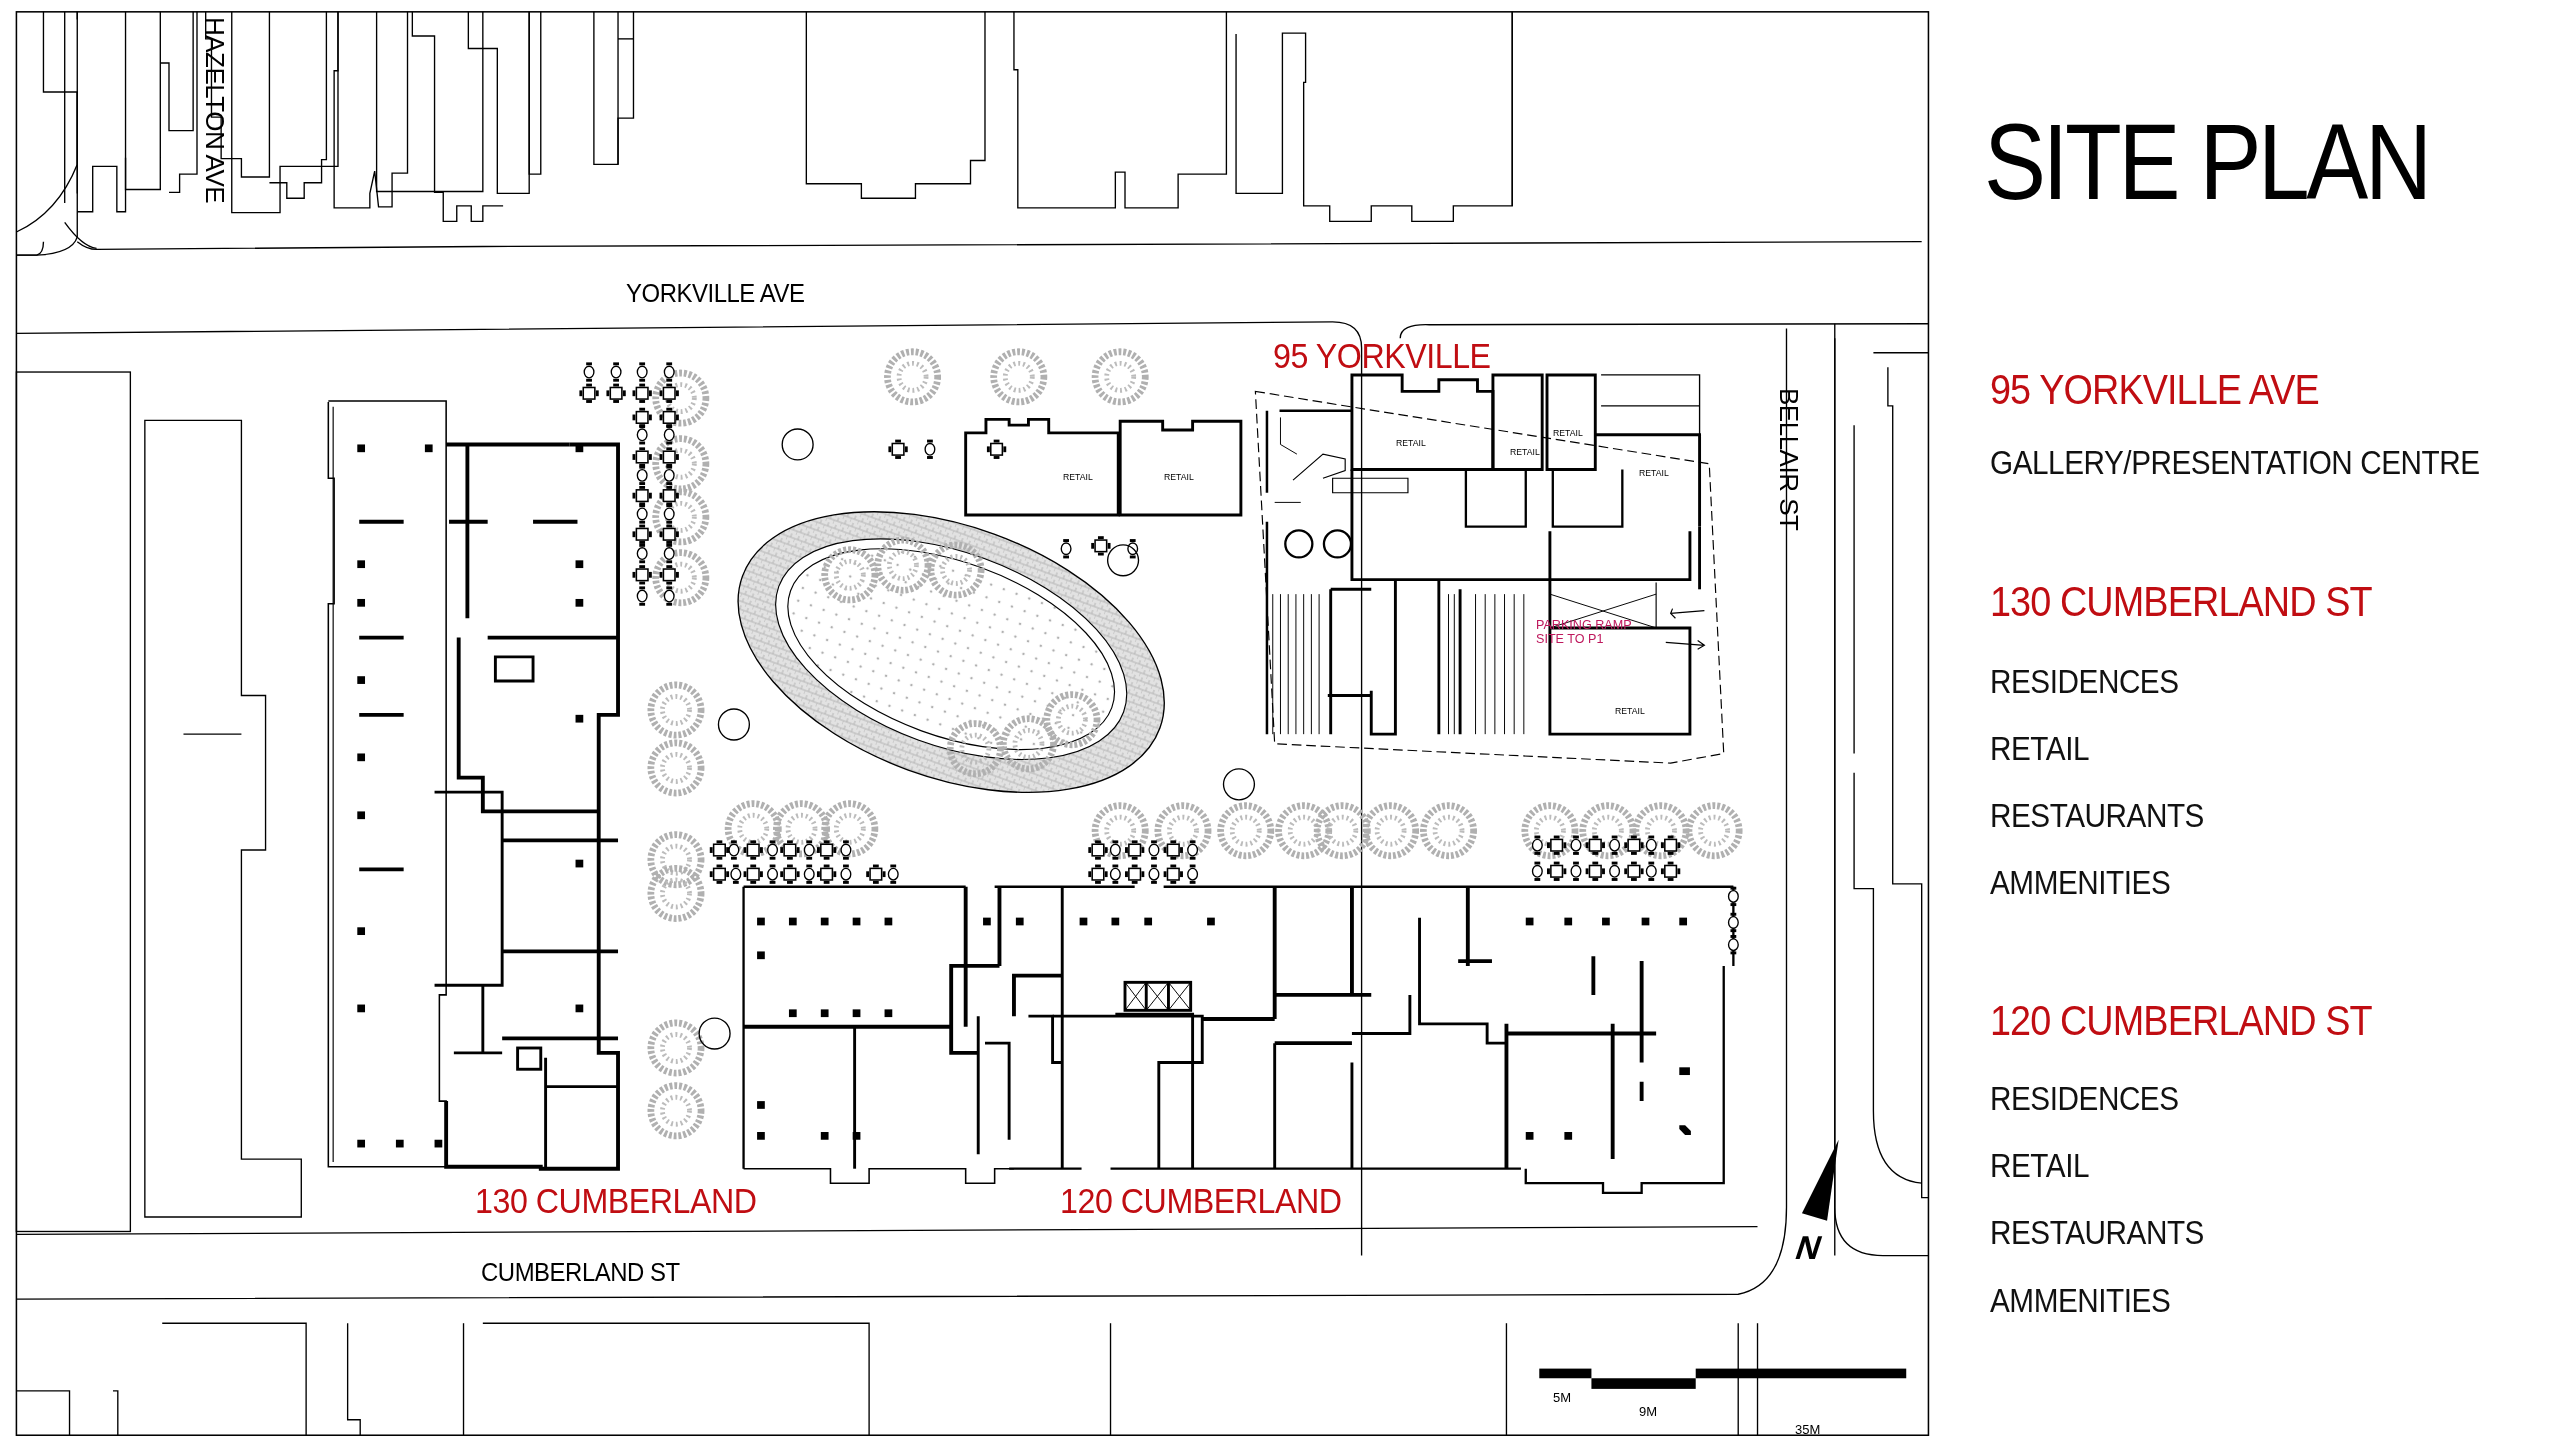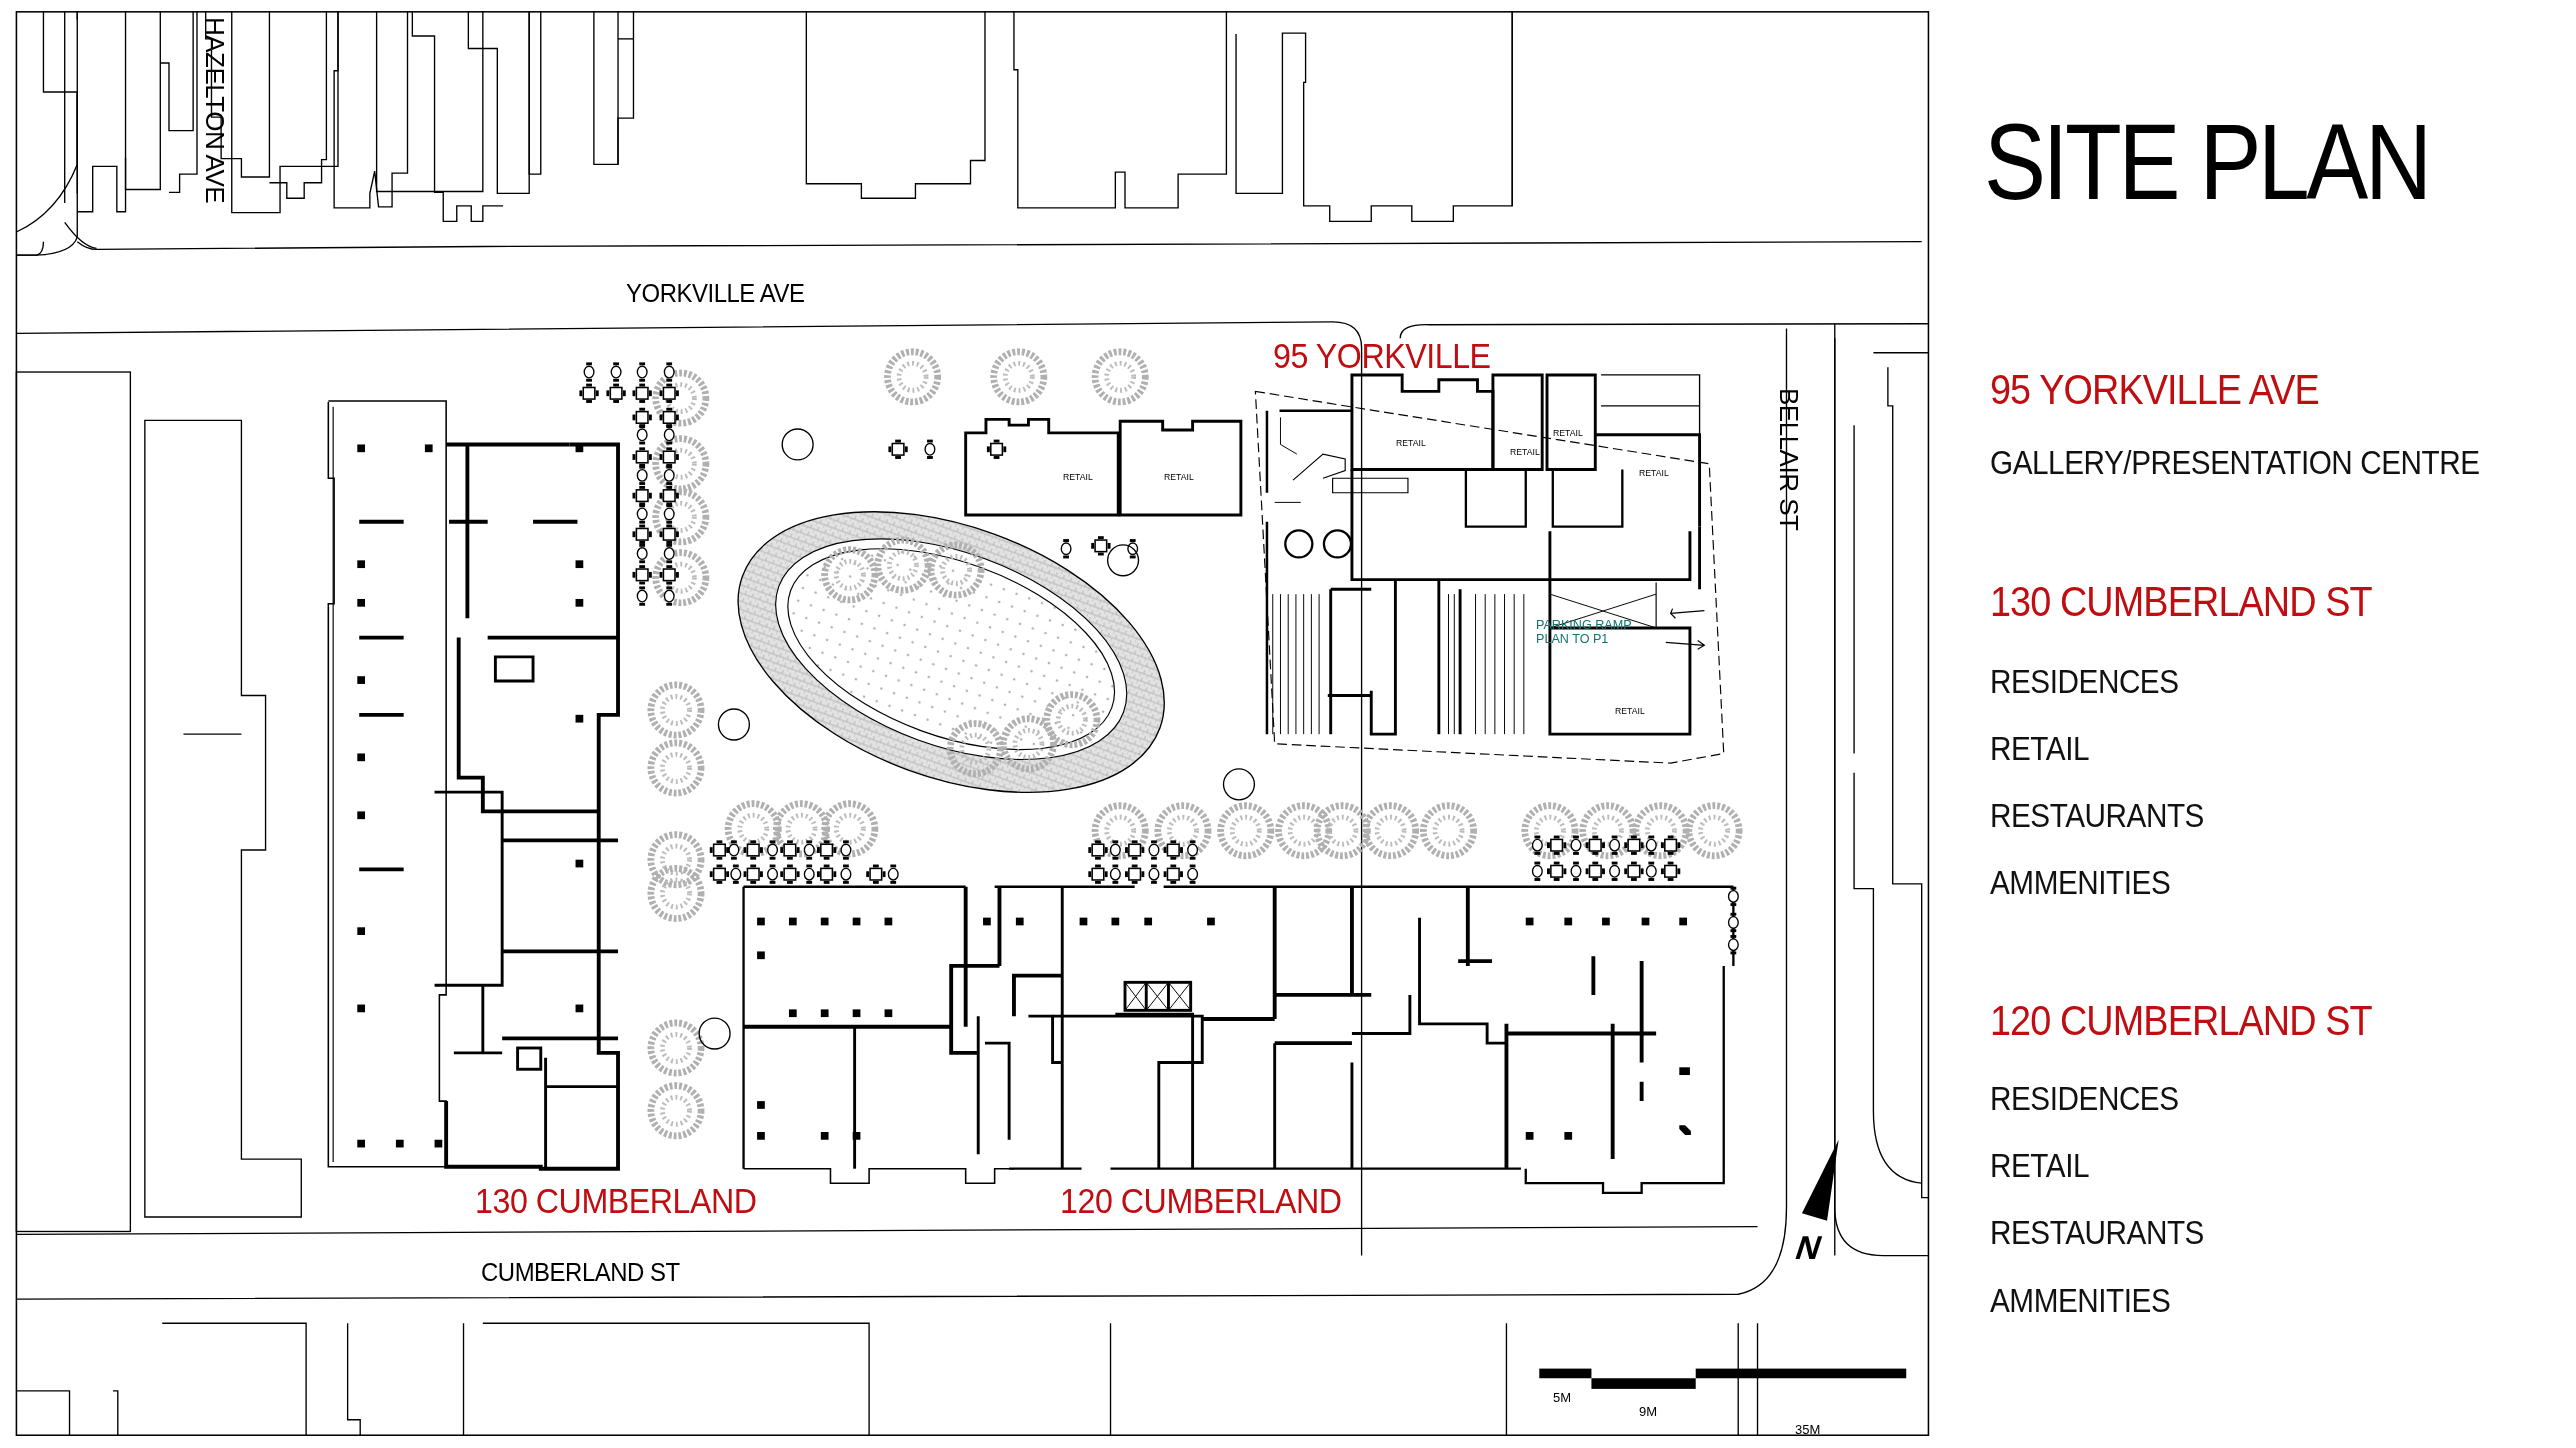--- a/index.html
+++ b/index.html
@@ -4,21 +4,21 @@
 <style>
   html, body { margin: 0; padding: 0; background: #ffffff; }
   body { width: 2576px; height: 1449px; position: relative; overflow: hidden; font-family: "Liberation Sans", sans-serif; }
   .plan { position: absolute; left: 0; top: 0; width: 1941px; height: 1449px; }
   .plan svg { position: absolute; left: 0; top: 0; }
   .lbl { position: absolute; white-space: nowrap; font-family: "Liberation Sans", sans-serif; line-height: 1; }
   .street { color: #000; font-size: 26px; letter-spacing: -0.5px; transform: scaleX(0.92); transform-origin: left top; }
   .street-v { color: #000; font-size: 26px; letter-spacing: -0.5px; transform: rotate(90deg); transform-origin: left top; }
   .bldg-red { color: #c00d12; font-size: 35px; letter-spacing: -0.5px; transform: scaleX(0.92); transform-origin: left top; }
   .tiny { font-size: 8.7px; color: #000; }
-  .ramp { font-size: 12.6px; color: #0f766e; line-height: 1.15; }
+  .ramp { font-size: 12.6px; color: #be185d; line-height: 1.15; }
   .scale-lbl { font-size: 13px; color: #000; }
   .panel { position: absolute; left: 1990px; top: 0; width: 580px; height: 1379px; text-decoration: underline; }
   .title { position: absolute; left: -5.8px; top: 108px; font-size: 108px; font-weight: normal; color: #000; letter-spacing: -3.9px; transform: scaleX(0.86); transform-origin: left top; white-space: nowrap; line-height: 1; }
   .sec-h { position: absolute; left: 0; font-size: 42px; color: #c00d12; letter-spacing: -1px; transform: scaleX(0.9); transform-origin: left top; white-space: nowrap; line-height: 1; }
   .sec-i { position: absolute; left: 0; font-size: 33px; color: #111; letter-spacing: -0.5px; transform: scaleX(0.9); transform-origin: left top; white-space: nowrap; line-height: 1; }
 </style>
 </head>
 <body>
 
 <div class="plan">
@@ -417,21 +417,21 @@
   <div class="lbl tiny" style="left:1063px; top:473px;">RETAIL</div>
   <div class="lbl tiny" style="left:1164px; top:473px;">RETAIL</div>
   <div class="lbl tiny" style="left:1396px; top:439px;">RETAIL</div>
   <div class="lbl tiny" style="left:1510px; top:448px;">RETAIL</div>
   <div class="lbl tiny" style="left:1553px; top:429px;">RETAIL</div>
   <div class="lbl tiny" style="left:1639px; top:469px;">RETAIL</div>
   <div class="lbl tiny" style="left:1615px; top:707px;">RETAIL</div>
 
   <div class="lbl ramp" style="left:1536px; top:618px;">
     <div>PARKING RAMP</div>
-    <div>PLAN TO P1</div>
+    <div>SITE TO P1</div>
   </div>
 
   <div class="lbl scale-lbl" style="left:1553px; top:1391px;">5M</div>
   <div class="lbl scale-lbl" style="left:1639px; top:1405px;">9M</div>
   <div class="lbl scale-lbl" style="left:1795px; top:1391px;margin-top:32px;">35M</div>
 
   <div class="lbl" style="left:1797px; top:1231px; font-size:33px; font-weight:bold; transform:skewX(-18deg); color:#000;">N</div>
 </div>
 
 <div class="panel">

